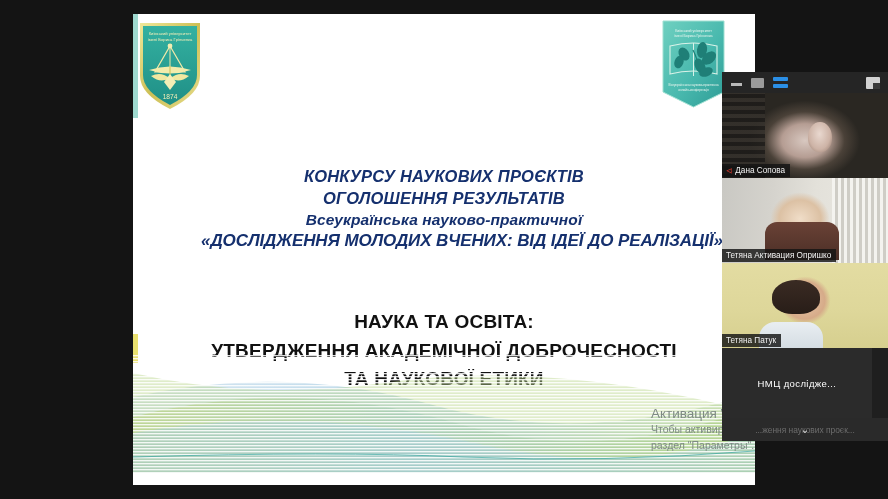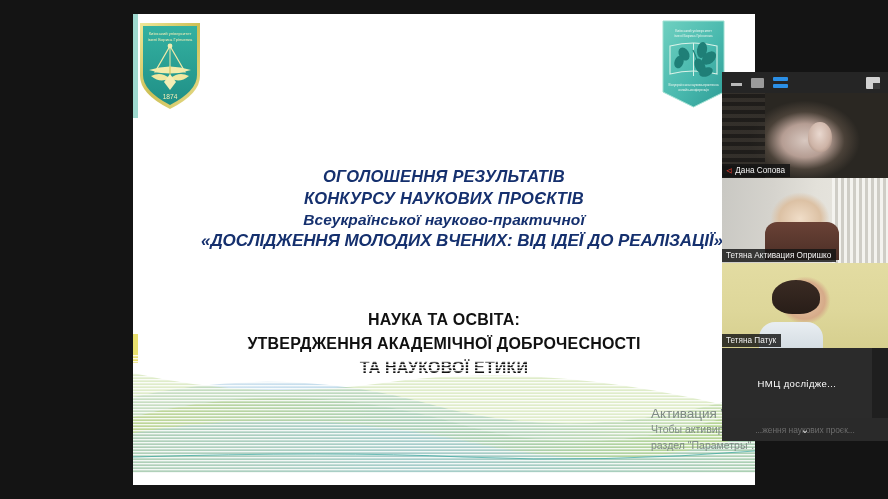--- a/index.html
+++ b/index.html
@@ -35,21 +35,21 @@
     font-weight:bold;font-style:italic;
     line-height:1.32;
   }
   .title-block .t1{font-size:16.5px;letter-spacing:.2px;}
   .title-block .t2{font-size:15.5px;letter-spacing:.1px;}
   .title-block .t3{font-size:17px;letter-spacing:-.1px;white-space:nowrap;margin-left:36px;}
 
   .subtitle-block{
     position:absolute;left:0;right:0;top:294px;
     text-align:center;color:#111111;
-    font-weight:bold;font-size:16px;line-height:1.5;
+    font-weight:bold;font-size:19px;line-height:1.5;
     letter-spacing:.2px;
   }
 
   
   .wave-wrap{
     position:absolute;left:0;right:0;bottom:0;height:130px;overflow:hidden;
   }
 
   
   .vpanel{
@@ -191,23 +191,23 @@
           <ellipse cx="38" cy="46" rx="5" ry="8" transform="rotate(-25 38 46)"></ellipse>
           <ellipse cx="44" cy="52" rx="4.5" ry="7" transform="rotate(70 44 52)"></ellipse>
           <path d="M31 30 Q36 40 38 52" stroke="#1f7f77" stroke-width="1.2" fill="none"></path>
         </g>
         <text x="31.5" y="66" font-size="3.2" fill="#eaf6ef" text-anchor="middle" font-family="Liberation Sans, sans-serif">Всеукраїнська науково-практична</text>
         <text x="31.5" y="71" font-size="3.2" fill="#eaf6ef" text-anchor="middle" font-family="Liberation Sans, sans-serif">онлайн-конференція</text>
       </svg>
     </div>
 
     <div class="title-block">
+      <div class="t1">КОНКУРСУ НАУКОВИХ ПРОЄКТІВ</div>
       <div class="t1">ОГОЛОШЕННЯ РЕЗУЛЬТАТІВ</div>
-      <div class="t1">КОНКУРСУ НАУКОВИХ ПРОЄКТІВ</div>
-      <div class="t2">Всеукраїнської науково-практичної</div>
+      <div class="t2">Всеукраїнська науково-практичної</div>
       <div class="t3">«ДОСЛІДЖЕННЯ МОЛОДИХ ВЧЕНИХ: ВІД ІДЕЇ ДО РЕАЛІЗАЦІЇ»</div>
     </div>
 
     <div class="subtitle-block">
       <div>НАУКА ТА ОСВІТА:</div>
       <div>УТВЕРДЖЕННЯ АКАДЕМІЧНОЇ ДОБРОЧЕСНОСТІ</div>
       <div>ТА НАУКОВОЇ ЕТИКИ</div>
     </div>
 
     <div class="wave-wrap">

